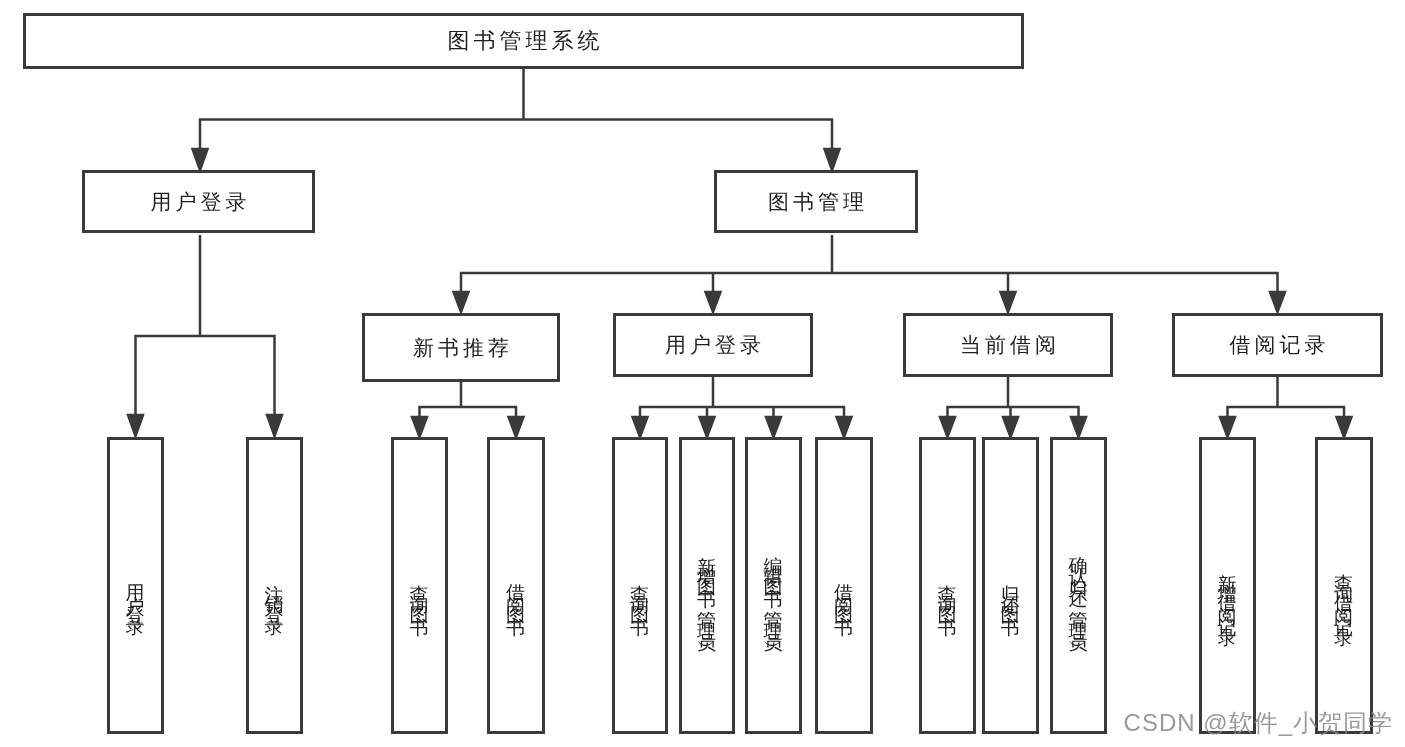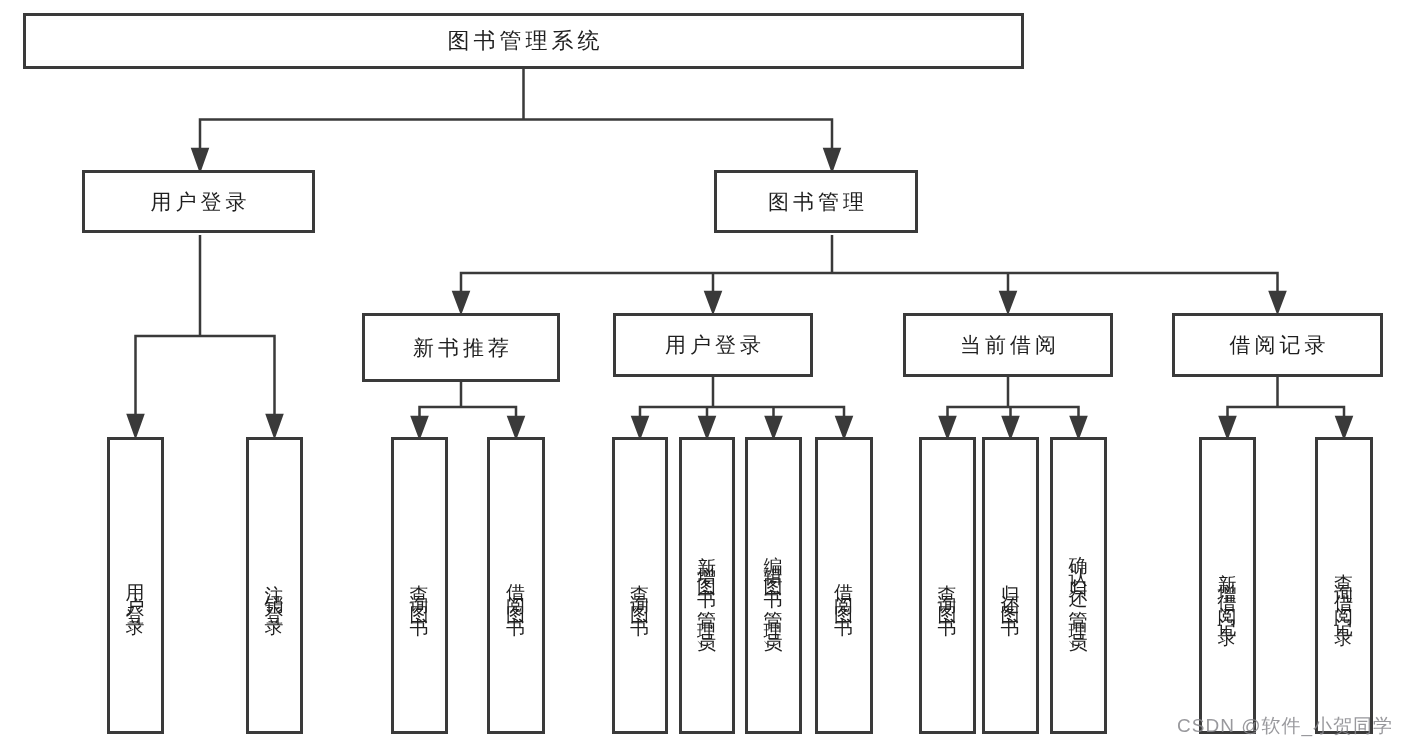--- a/index.html
+++ b/index.html
@@ -37,21 +37,21 @@
     text-orientation: mixed;
     letter-spacing: 11px;
     line-height: 1;
     transform: translateY(5px);
   }
   .watermark {
     position: absolute;
     right: 12px;
     bottom: 8px;
     z-index: 3;
-    font-size: 19px;
+    font-size: 24px;
     letter-spacing: 1px;
     color: rgba(135, 135, 140, 0.85);
     white-space: nowrap;
   }
 </style>
 </head>
 <body>
 
 <div id="canvas">
 

